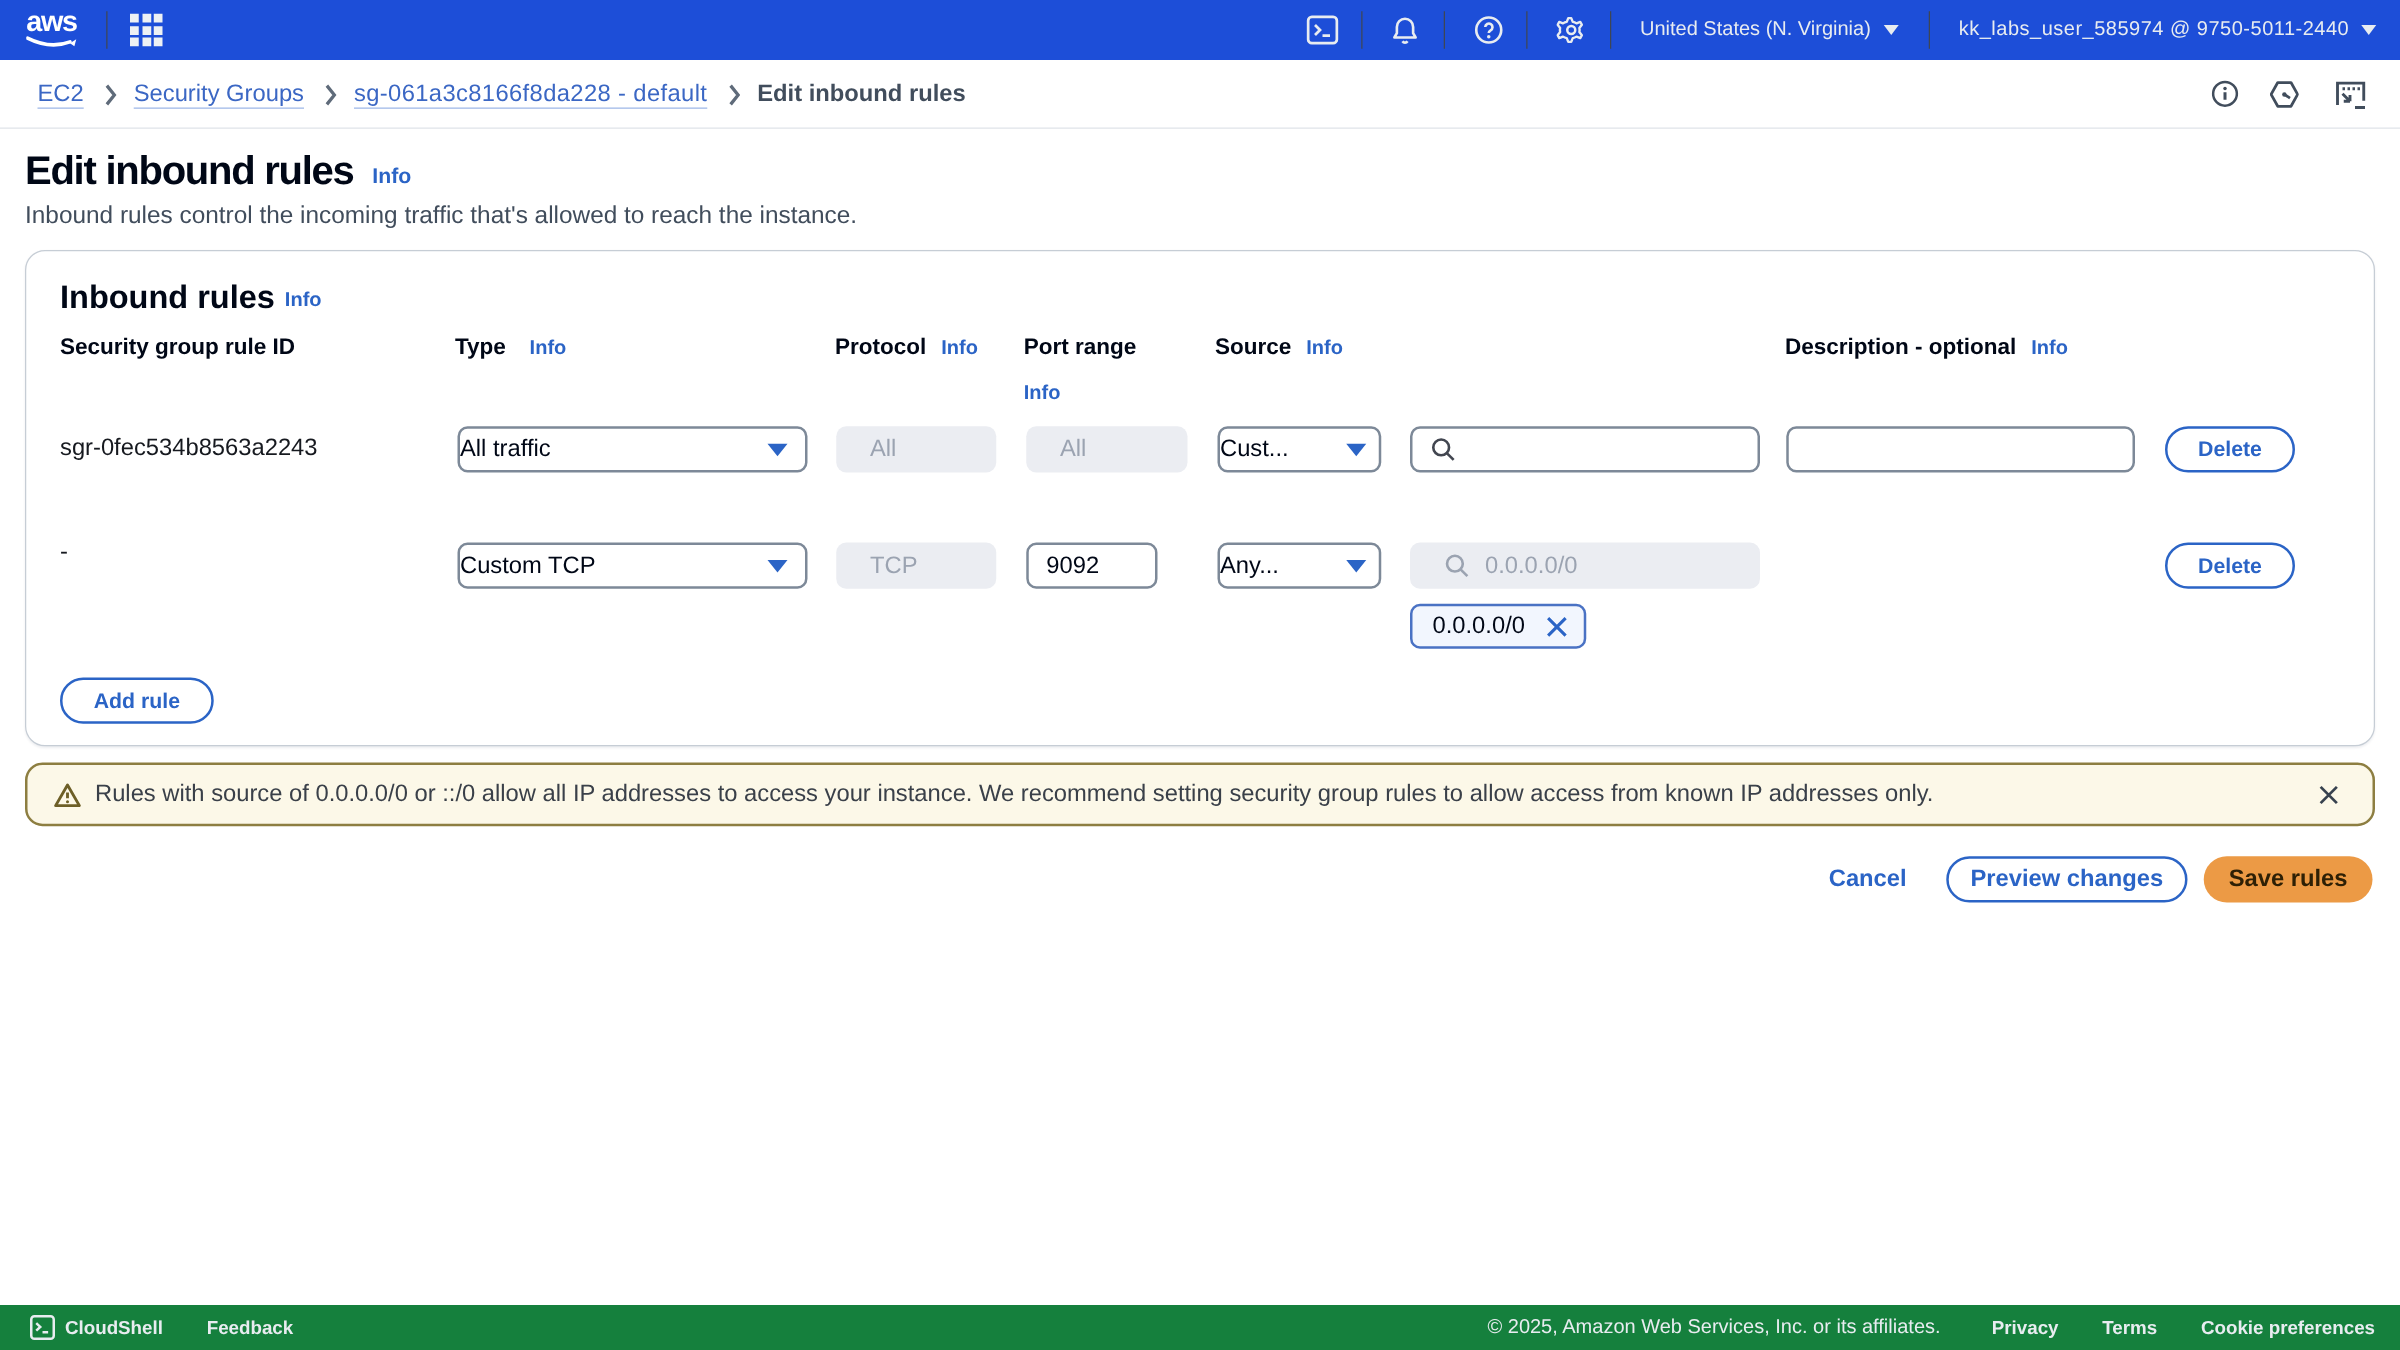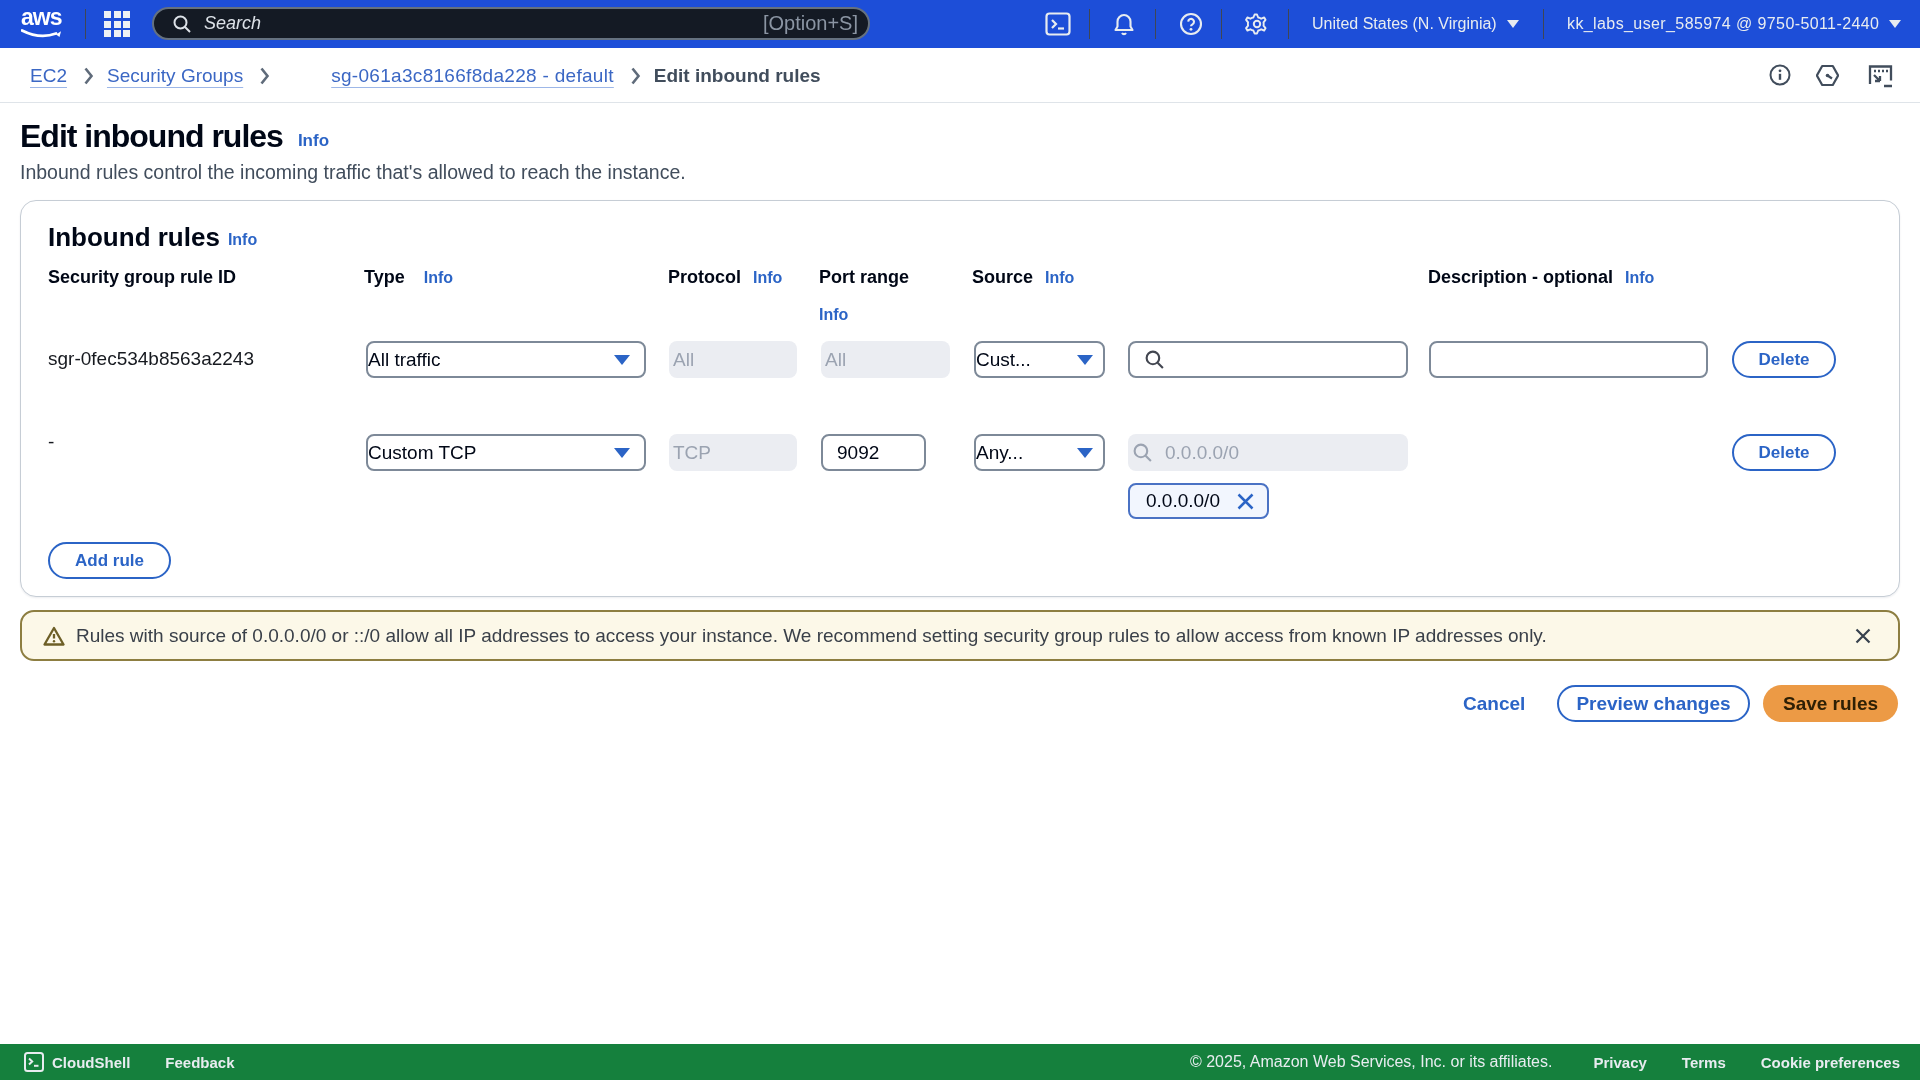--- a/index.html
+++ b/index.html
@@ -49,21 +49,21 @@
 #panel .title .info { font-size:16px; color:#2b64c6; margin-left:8px; vertical-align:1px; }
 .colhead { position:absolute; top:66px; font-size:18px; font-weight:bold; color:#000716; }
 .colhead .info, .infolink { font-size:16px; color:#2b64c6; font-weight:bold; }
 .colhead .info { margin-left:12px; }
 
 .ctl { position:absolute; height:37px; border-radius:8px; font-size:19px; }
 .sel { border:2px solid #7d8998; background:#fff; color:#000716;
   display:flex; align-items:center; padding-left:0; }
 .sel .sc { margin-left:auto; margin-right:14px; width:0; height:0;
   border-left:8px solid transparent; border-right:8px solid transparent; border-top:10px solid #2b64c6; }
-.dis { background:#ebedf2; color:#9ba3b1; display:flex; align-items:center; padding-left:4px; }
+.dis { background:#ebedf2; color:#9ba3b1; display:flex; align-items:center; padding-left:27px; }
 .inp { border:2px solid #7d8998; background:#fff; color:#000716;
   display:flex; align-items:center; padding-left:14px; }
 .token { position:absolute; height:36px; border:2px solid #4a72c4; background:#f2f6fe; border-radius:8px;
   display:flex; align-items:center; font-size:19px; color:#000716; padding:0 12px 0 16px; justify-content:space-between; }
 .token svg { margin-left:12px; }
 .btn-norm { position:absolute; height:37px; border:2px solid #2b64c6; border-radius:19px;
   background:#fff; color:#2b64c6; font-size:17px; font-weight:bold;
   display:flex; align-items:center; justify-content:center; }
 .rowtxt { position:absolute; font-size:19px; color:#16191f; }
 
@@ -102,28 +102,20 @@
       <div></div>
       <div></div>
       <div></div>
       <div></div>
       <div></div>
       <div></div>
       <div></div>
       <div></div>
       <div></div>
     </div>
-  <div id="searchbox">
-    <svg class="mag" width="20" height="20" viewBox="0 0 20 20">
-        <circle cx="8.5" cy="8.5" r="6" stroke="#dde2e8" stroke-width="2" fill="none"></circle>
-        <line x1="13" y1="13" x2="18" y2="18" stroke="#dde2e8" stroke-width="2"></line>
-      </svg>
-    <span class="stext">Search</span>
-    <span class="skey">[Option+S]</span>
-  </div>
 
   <svg class="topicon" style="left:1045px;" width="26" height="24" viewBox="0 0 26 24">
     <rect x="1.5" y="1.5" width="23" height="21" rx="3" stroke="#e8ecf0" stroke-width="2.2" fill="none"></rect>
     <path d="M7 8 l4 4 l-4 4" stroke="#e8ecf0" stroke-width="2.2" fill="none"></path>
     <line x1="13" y1="16.5" x2="19" y2="16.5" stroke="#e8ecf0" stroke-width="2.2"></line>
   </svg>
   <div class="tdiv" style="left:1089px;"></div>
 
   <svg class="topicon" style="left:1112px;" width="24" height="24" viewBox="0 0 24 24">
     <path d="M12 3 a6.5 6.5 0 0 1 6.5 6.5 v5 l2 3.5 h-17 l2 -3.5 v-5 A6.5 6.5 0 0 1 12 3 z" stroke="#e8ecf0" stroke-width="2.1" fill="none" stroke-linejoin="round"></path>
@@ -151,21 +143,21 @@
 <div id="crumbbar">
   <div id="crumbs">
     <a>EC2</a>
       <svg class="sep" width="11" height="20" viewBox="0 0 11 20">
         <path d="M2.5 2.5 L8.5 10 L2.5 17.5" stroke="#5f6b7a" stroke-width="2.6" fill="none"></path>
       </svg>
     <a>Security Groups</a>
       <svg class="sep" width="11" height="20" viewBox="0 0 11 20">
         <path d="M2.5 2.5 L8.5 10 L2.5 17.5" stroke="#5f6b7a" stroke-width="2.6" fill="none"></path>
       </svg>
-    <a style="letter-spacing:0.3px;margin-left:48px;">sg-061a3c8166f8da228 - default</a>
+    <a style="letter-spacing:0.3px;">sg-061a3c8166f8da228 - default</a>
       <svg class="sep" width="11" height="20" viewBox="0 0 11 20">
         <path d="M2.5 2.5 L8.5 10 L2.5 17.5" stroke="#5f6b7a" stroke-width="2.6" fill="none"></path>
       </svg>
     <span class="cur">Edit inbound rules</span>
   </div>
   <svg class="crumbicon" style="left:1769px;" width="22" height="22" viewBox="0 0 22 22">
     <circle cx="11" cy="11" r="9.5" stroke="#414d5c" stroke-width="2" fill="none"></circle>
     <circle cx="11" cy="6.8" r="1.4" fill="#414d5c"></circle>
     <line x1="11" y1="9.8" x2="11" y2="15.8" stroke="#414d5c" stroke-width="2.4"></line>
   </svg>

